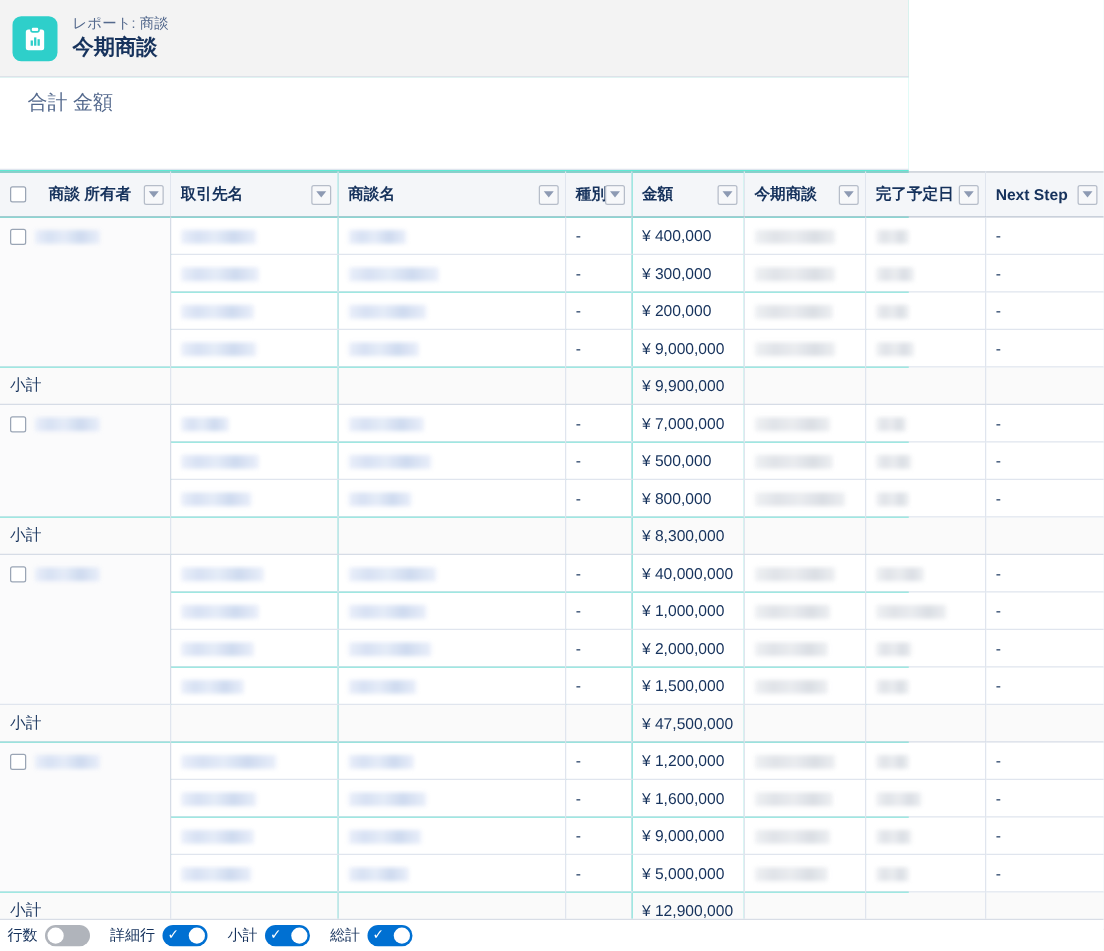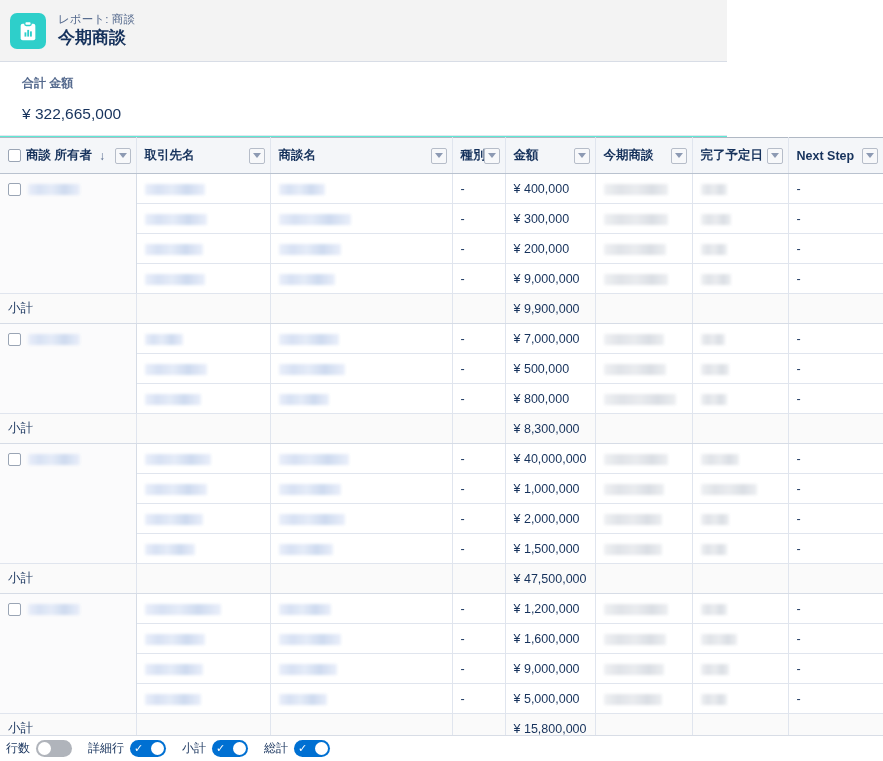--- a/index.html
+++ b/index.html
@@ -48,25 +48,24 @@
   }
 
   
   .summary-band {
     height: 74px;
     background: #ffffff;
     border-bottom: 1px solid #e0e5ee;
     padding: 12px 0 0 22px;
   }
   .summary-label {
-    font-size: 12px;
+    font-size: 16px;
     color: #54698d;
     line-height: 18px;
-    margin-bottom: 12px;
-    font-weight: bold;
+    margin-bottom: 0;
   }
   .summary-value {
     font-size: 15.5px;
     color: #16325c;
     line-height: 20px;
   }
 
   
   .table-wrap {
     position: absolute;
@@ -95,21 +94,21 @@
     height: 36px;
     background: #f4f6f9;
     border-top: 1px solid #b0b8c4;
     border-bottom: 1px solid #b9c2cf;
     font-weight: bold;
     font-size: 12.5px;
     color: #16325c;
     position: relative;
     padding-right: 26px;
   }
-  .th-inner { display: flex; align-items: center; gap: 5px; }
+  .th-inner { display: flex; align-items: center; gap: 18px; }
   .th-label { font-weight: bold; }
   .sort-arrow { color: #54698d; font-size: 12px; margin-left: 2px; }
   .col-menu {
     position: absolute;
     right: 5px; top: 50%;
     transform: translateY(-50%);
     width: 16px; height: 16px;
     border: 1px solid #b6bdc9;
     border-radius: 2px;
     background: #f7f8fa;
@@ -221,21 +220,20 @@
       </svg>
     </div>
     <div class="header-text">
       <div class="header-eyebrow">レポート: 商談</div>
       <div class="header-title">今期商談</div>
     </div>
   </div>
 
   <div class="summary-band">
     <div class="summary-label">合計 金額</div>
-    <div class="summary-value">¥ 322,665,000</div>
   </div>
 
   <div class="table-wrap">
     <table class="report">
       <colgroup>
         <col style="width:136px">
           <col style="width:134px">
           <col style="width:182px">
         <col style="width:53px">
           <col style="width:90px">
@@ -501,21 +499,21 @@
             <td class="amount">¥ 5,000,000</td>
             <td><span class="redact gray" style="width: 58px;"></span></td>
             <td><span class="redact gray" style="width: 26px;"></span></td>
             <td class="nextstep">-</td>
           </tr>
           <tr class="subtotal">
             <td class="label">小計</td>
             <td></td>
             <td></td>
             <td></td>
-            <td class="amount">¥ 15,800,000</td>
+            <td class="amount">¥ 12,900,000</td>
             <td></td>
             <td></td>
             <td></td>
           </tr>
         </tbody>
     </table>
   </div>
 
   <div class="footer-bar" id="footer-bar">
       <div class="toggle-group">

